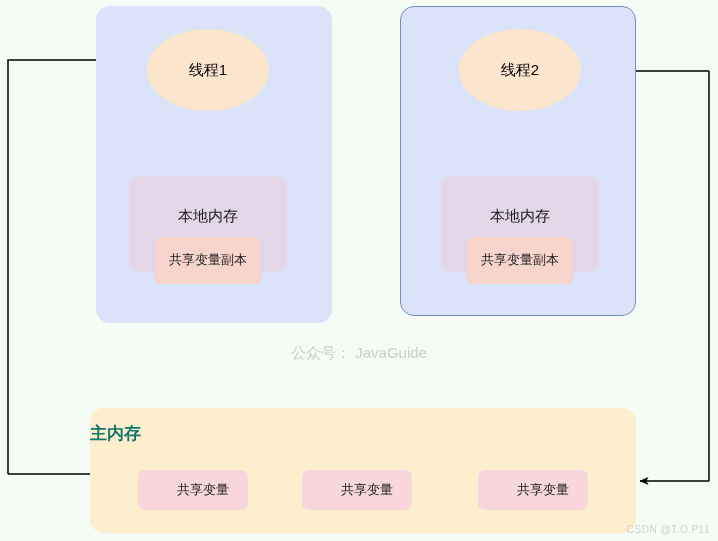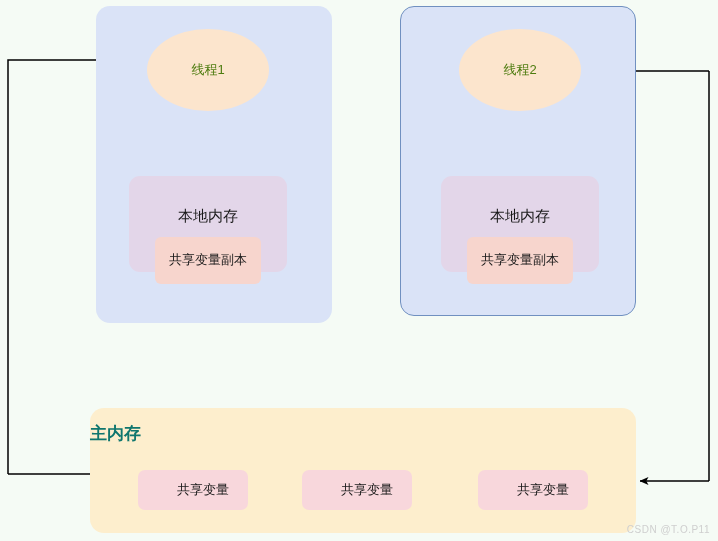--- a/index.html
+++ b/index.html
@@ -54,22 +54,22 @@
   
   .thread-ellipse {
     position: absolute;
     width: 122px;
     height: 82px;
     border-radius: 50%;
     background: #fce5cd;
     display: flex;
     align-items: center;
     justify-content: center;
-    color: #4d7c0f;
-    font-size: 13px;
+    color: #000000;
+    font-size: 15px;
   }
   #thread-ellipse-1 { left: 147px; top: 29px; }
   #thread-ellipse-2 { left: 459px; top: 29px; }
 
   
   .local-memory {
     position: absolute;
     width: 158px;
     height: 96px;
     border-radius: 11px;
@@ -224,20 +224,21 @@
   <div class="thread-ellipse" id="thread-ellipse-2">
     <span>线程2</span>
   </div>
 
   <div class="local-memory" id="local-memory-2">
     <div class="local-memory-title">本地内存</div>
     <div class="shared-var-copy">共享变量副本</div>
   </div>
 
   <div id="center-watermark">
+    <div>公众号： JavaGuide</div>
   </div>
 
   <div id="main-memory-box">
     <div id="main-memory-title">主内存</div>
     <div class="shared-var" id="shared-var-0">共享变量</div>
     <div class="shared-var" id="shared-var-1">共享变量</div>
     <div class="shared-var" id="shared-var-2">共享变量</div>
   </div>
 
   <div id="csdn-watermark">CSDN @T.O.P11</div>

